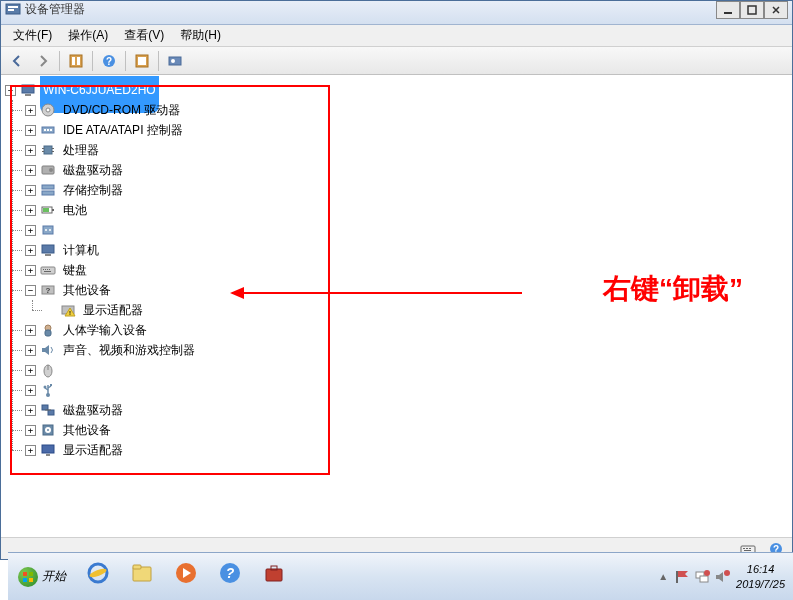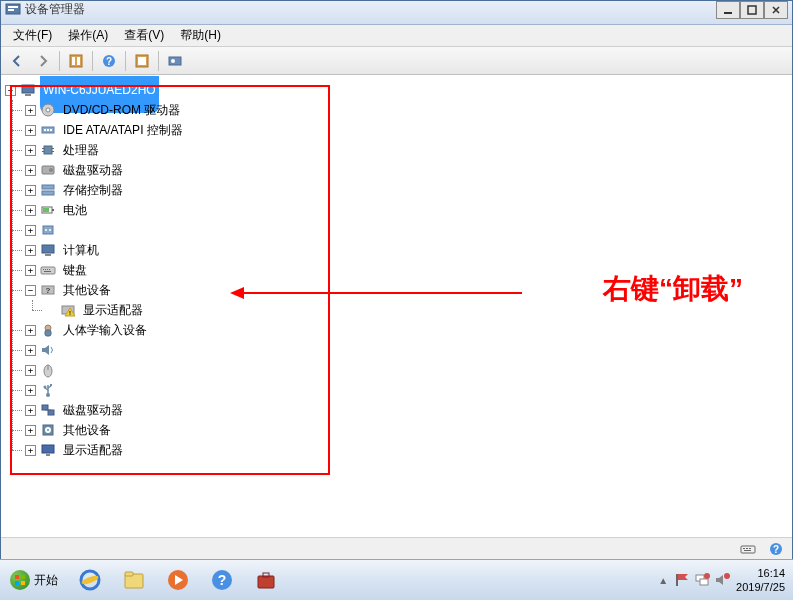--- a/index.html
+++ b/index.html
@@ -33,29 +33,29 @@
     .tree-children .tree-node::before { content: ''; position: absolute; left: 7px; width: 10px; border-top: 1px dotted #888; }
     
     .annotation-box { position: absolute; left: 10px; top: 85px; width: 320px; height: 390px; border: 2px solid #ff0000; pointer-events: none; z-index: 10; }
     .annotation-arrow { position: absolute; left: 232px; top: 292px; width: 290px; height: 2px; background: #ff0000; z-index: 11; pointer-events: none; }
     .annotation-arrow::before { content: ''; position: absolute; left: -2px; top: -5px; border-right: 14px solid #ff0000; border-top: 6px solid transparent; border-bottom: 6px solid transparent; }
     .annotation-text { position: absolute; right: 50px; top: 270px; font-size: 28px; color: #ff0000; font-weight: bold; z-index: 12; pointer-events: none; }
     
     .statusbar-area { height: 22px; background: #f0f0f0; border-top: 1px solid #d0d0d0; display: flex; justify-content: flex-end; align-items: center; padding: 0 8px; gap: 12px; }
     .status-icon { width: 16px; height: 16px; }
     
-    .taskbar { position: absolute; bottom: 0; left: 0; right: 0; height: 41px; background: linear-gradient(to bottom, #f0f4fa 0%, #d8e4f2 50%, #c8d8ec 100%); border-top: 1px solid #8ca6c8; display: flex; align-items: center; }
+    .taskbar { position: absolute; bottom: 0; left: 8px; right: 0; height: 48px; background: linear-gradient(to bottom, #f0f4fa 0%, #d8e4f2 50%, #c8d8ec 100%); border-top: 1px solid #8ca6c8; display: flex; align-items: center; font-style: italic; }
     .start-btn { height: 100%; padding: 0 10px; display: flex; align-items: center; gap: 4px; font-size: 12px; cursor: pointer; }
     .start-orb { width: 20px; height: 20px; border-radius: 50%; background: radial-gradient(circle at 30% 30%, #7ec850, #2a8a2a); display: flex; align-items: center; justify-content: center; }
     .task-items { display: flex; height: 100%; gap: 0; }
     .task-item { width: 42px; height: 36px; margin: 2px 1px; display: flex; align-items: center; justify-content: center; cursor: pointer; border: 1px solid transparent; border-radius: 2px; }
     .tray { margin-left: auto; display: flex; align-items: center; gap: 6px; padding: 0 8px; font-size: 11px; }
     .tray-icons { display: flex; gap: 4px; }
     .tray-icon { width: 16px; height: 16px; }
-    .clock { text-align: right; line-height: 1.3; }
+    .clock { text-align: center; line-height: 1.3; }
     
     svg { display: block; }
   </style>
 </head>
 <body>
 
 <div class="window">
   <div class="titlebar">
     <span class="titlebar-icon">
       <svg width="16" height="16" viewBox="0 0 16 16">
@@ -280,20 +280,21 @@
             <span class="tree-label">人体学输入设备</span>
           </div>
           <div class="tree-node">
             <span class="tree-toggle">+</span>
             <span class="tree-icon">
               <svg width="16" height="16">
                 <path d="M2 6 L5 6 L9 3 L9 13 L5 10 L2 10 Z" fill="#6a8aa8"></path>
                 <path d="M11 5 Q14 8 11 11" fill="none" stroke="#6a8aa8"></path>
               </svg>
             </span>
+            <span class="tree-label">声音、视频和游戏控制器</span>
           </div>
           <div class="tree-node">
             <span class="tree-toggle">+</span>
             <span class="tree-icon">
               <svg width="16" height="16">
                 <ellipse cx="8" cy="9" rx="4" ry="6" fill="#d0d0d0" stroke="#888"></ellipse>
                 <line x1="8" y1="3" x2="8" y2="8" stroke="#888"></line>
               </svg>
             </span>
           </div>

